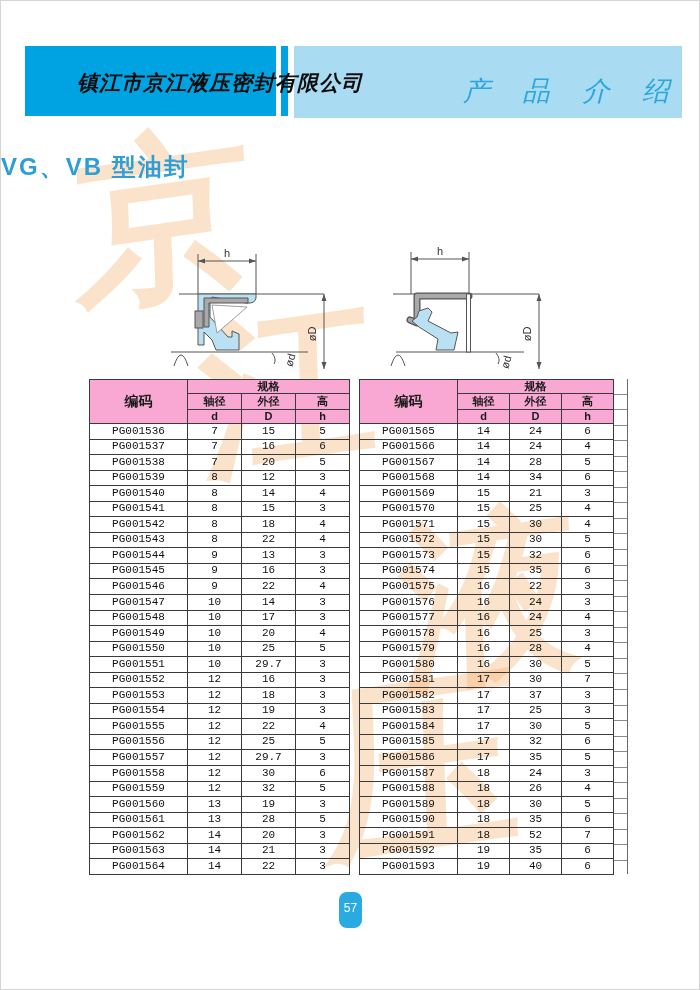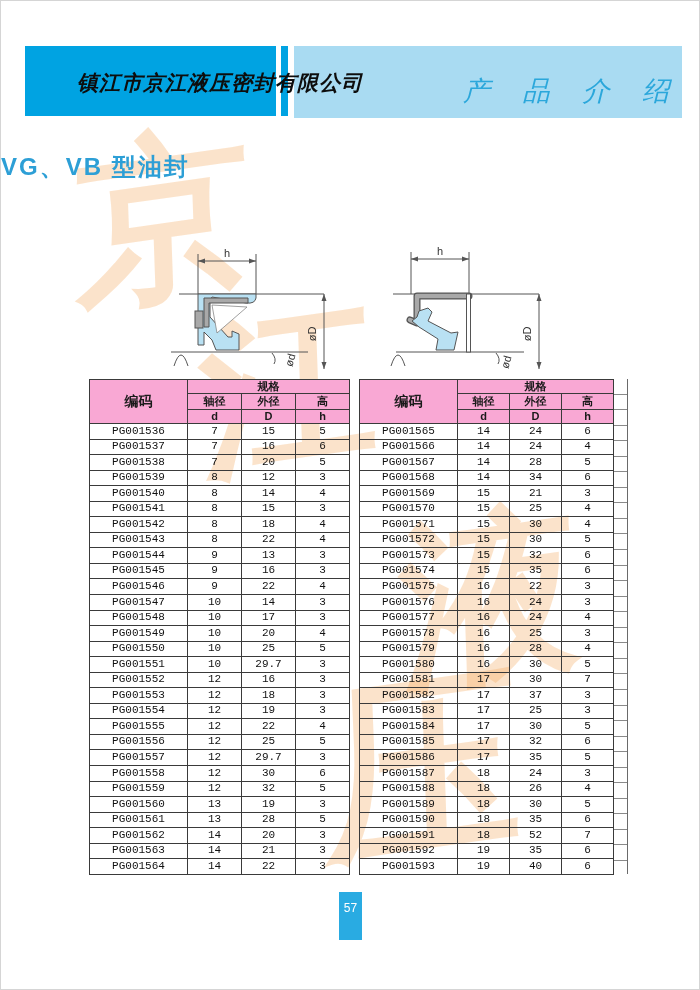--- a/index.html
+++ b/index.html
@@ -61,23 +61,23 @@
   .spec-table.right col.c-code { width:98px; }
   .spec-table.right col.c-val  { width:52px; }
   
   .stray-col {
     position:absolute; left:612px; top:378px; width:15px; height:495px; z-index:1;
     border-right:1px solid #6a6a6a;
     background:repeating-linear-gradient(to bottom, transparent 0 14.55px, #8a8a8a 14.55px 15.55px);
   }
   
   .page-badge {
-    position:absolute; left:338px; top:891px; width:23px; height:48px; z-index:2;
+    position:absolute; left:338px; top:891px; width:23px; height:36px; z-index:2;
     background:#29abe2; color:#ffffff; font-size:12px;
-    text-align:center; padding-top:9px;
+    text-align:center; padding-top:9px;border-radius:8px;
   }
   
   .dim-label { font-family:"Liberation Sans", sans-serif; font-size:11px; fill:#333; }
 </style>
 </head>
 <body>
 
 <div class="page">
 
   <div class="watermark">

